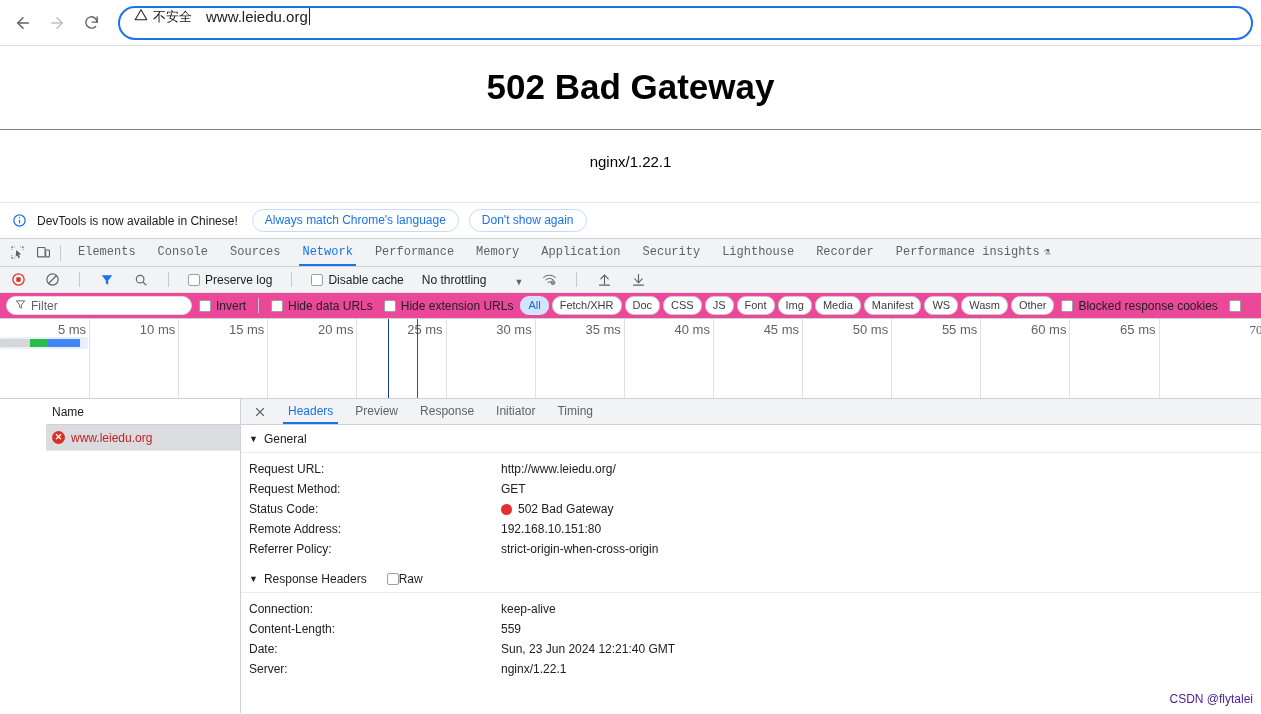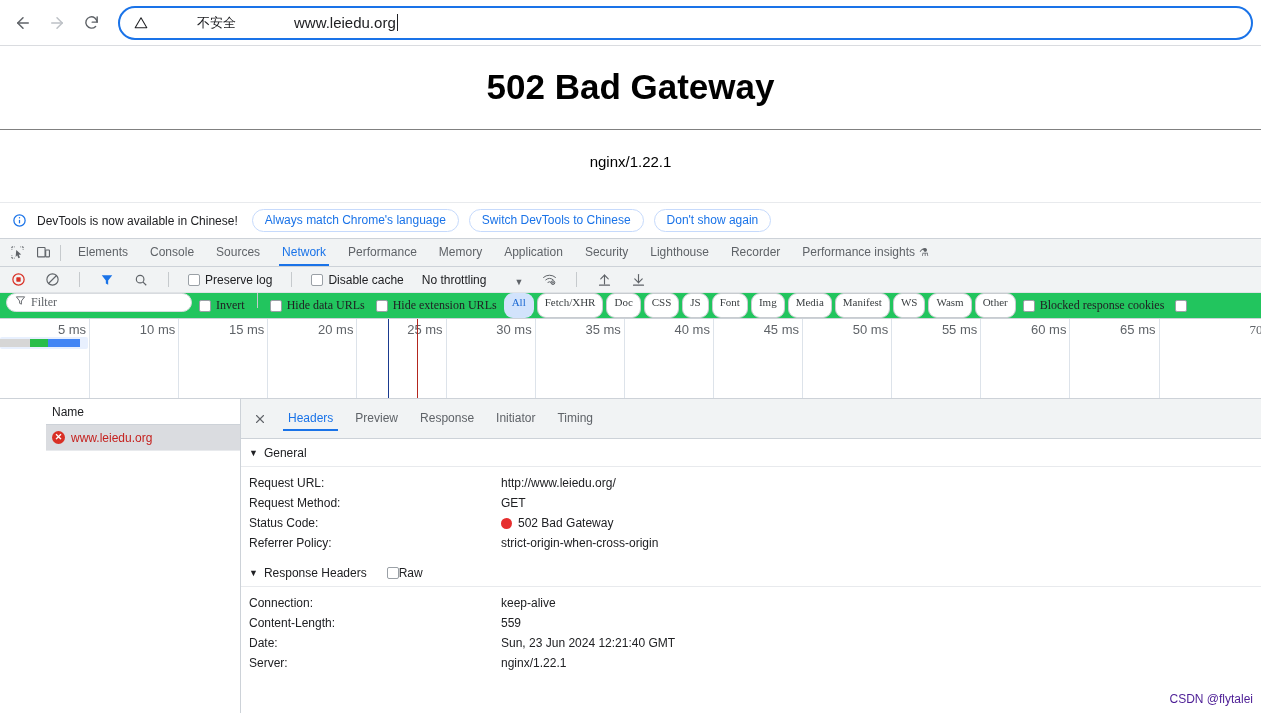--- a/index.html
+++ b/index.html
@@ -30,25 +30,24 @@
   }
   .nav-btn.disabled { color: #bdc1c6; }
   .nav-btn svg { display: block; }
   .omnibox {
     flex: 1 1 auto;
     height: 34px;
     margin-left: 8px;
     border: 2px solid #1a73e8;
     border-radius: 18px;
     display: flex;
-    align-items: center;
+    align-items: flex-start;
     padding: 0 14px;
     background: #fff;
     min-width: 0;
-    gap: 44px;
   }
   .omnibox .warn-icon {
     color: #202124;
     display: flex; align-items: center;
     margin-right: 5px;
   }
   .omnibox .warn-text {
     font-size: 13px;
     color: #202124;
     margin-right: 14px;
@@ -147,20 +146,21 @@
     margin: 0 6px 0 4px;
   }
   .dt-tab {
     font-size: 12px;
     color: #5f6368;
     padding: 0 11px;
     height: 27px;
     line-height: 27px;
     white-space: nowrap;
     position: relative;
+    font-family: Liberation Mono, monospace;
   }
   .dt-tab.active {
     color: #1a73e8;
   }
   .dt-tab.active::after {
     content: "";
     position: absolute;
     left: 8px; right: 8px; bottom: 0;
     height: 2px;
     background: #1a73e8;
@@ -206,27 +206,27 @@
     display: flex; align-items: flex-end;
     font-size: 12px; color: #202124;
     gap: 28px;
     padding: 0 4px;
     white-space: nowrap;
   }
   .throttle .arrow { font-size: 9px; color: #5f6368; }
 
   .filter-row {
     height: 26px;
-    background: #22c55e;
-    display: flex;
+    background: #ec4899;
+    display: flex;
+    align-items: center;
     padding: 0 6px;
     border-bottom: 1px solid #cdd2d8;
     gap: 3px;
     overflow: hidden;
-    font-family: Liberation Serif, serif;
   }
   .filter-input {
     width: 186px;
     height: 19px;
     background: #fff;
     border: 1px solid #d8dbdf;
     border-radius: 10px;
     display: flex;
     align-items: center;
     padding: 0 8px;
@@ -340,21 +340,21 @@
   }
 
   .detail-panel {
     flex: 1 1 auto;
     display: flex;
     flex-direction: column;
     min-width: 0;
     background: #fff;
   }
   .detail-tabs {
-    height: 40px;
+    height: 26px;
     display: flex;
     align-items: center;
     background: #f1f3f4;
     border-bottom: 1px solid #cdd2d8;
     padding-left: 8px;
   }
   .close-x {
     width: 22px; height: 22px;
     display: flex; align-items: center; justify-content: center;
     color: #5f6368;
@@ -482,21 +482,20 @@
 <div class="dt-banner">
   <span class="info-icon">
     <svg width="15" height="15" viewBox="0 0 24 24" fill="none" stroke="currentColor" stroke-width="2">
         <circle cx="12" cy="12" r="9"></circle>
         <line x1="12" y1="11" x2="12" y2="16.5"></line>
         <circle cx="12" cy="7.6" r="1.1" fill="currentColor" stroke="none"></circle>
       </svg>
   </span>
   <span class="banner-text">DevTools is now available in Chinese!</span>
   <span class="banner-btn">Always match Chrome's language</span>
-  <span class="banner-btn">Switch DevTools to Chinese</span>
   <span class="banner-btn">Don't show again</span>
 </div>
 
 <div class="dt-tabs">
   <div class="dt-tool-icon">
     <svg width="15" height="15" viewBox="0 0 24 24" fill="none" stroke="currentColor" stroke-width="1.6">
         <path d="M3 3 h5 M3 3 v5 M21 3 h-5 M21 3 v5 M3 21 h5 M3 21 v-5" stroke-dasharray="2 2"></path>
         <path d="M10 8 L18 15 L14 15.5 L16 20 L13.5 21 L11.5 16.5 L9 19 Z" fill="currentColor" stroke="none"></path>
       </svg>
   </div>
@@ -729,20 +728,26 @@
             </div>
           </div>
           <div class="hdr-row">
             <div class="hdr-name">Status Code:</div>
             <div class="hdr-val">
               <span class="status-dot"></span>
               <span>502 Bad Gateway</span>
             </div>
           </div>
           <div class="hdr-row">
+            <div class="hdr-name">Remote Address:</div>
+            <div class="hdr-val">
+              <span>192.168.10.151:80</span>
+            </div>
+          </div>
+          <div class="hdr-row">
             <div class="hdr-name">Referrer Policy:</div>
             <div class="hdr-val">
               <span>strict-origin-when-cross-origin</span>
             </div>
           </div>
         </div>
 
       <div class="section-head" style="margin-top:6px">
         <span class="tri">▼</span>
         <span>Response Headers</span>

